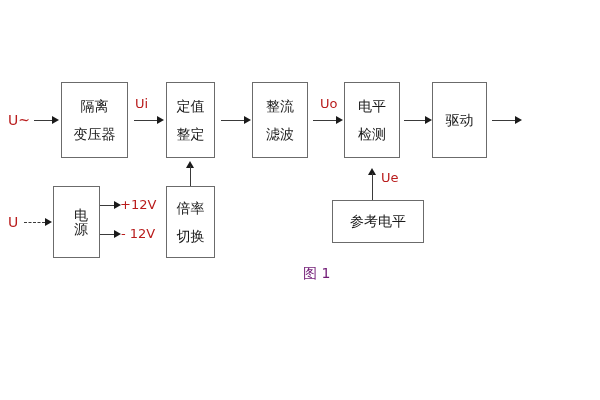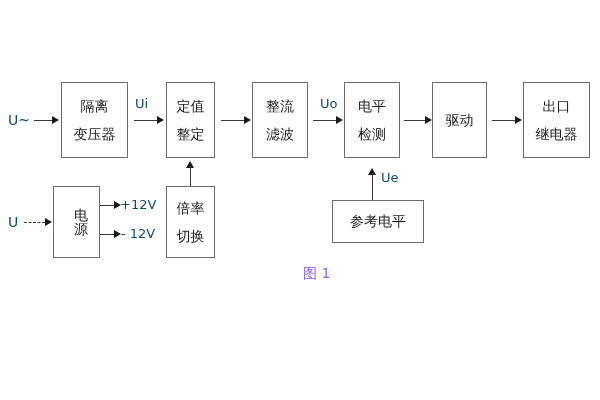--- a/index.html
+++ b/index.html
@@ -25,21 +25,21 @@
     align-items: center;
     justify-content: center;
     color: #1a1a1a;
     font-size: 14px;
     line-height: 1.0;
   }
   .box .line1 { margin-bottom: 14px; }
   .box.single .line1 { margin-bottom: 0; }
   .label {
     position: absolute;
-    color: #0c4a6e;
+    color: #b91c1c;
     font-size: 13px;
     white-space: nowrap;
     line-height: 1;
     text-align: center;
   }
   .label.big { font-size: 14px; }
   
   .harrow {
     position: absolute;
     height: 9px;
@@ -85,21 +85,21 @@
     left: 0;
     width: 0;
     height: 0;
     border-left: 4.5px solid transparent;
     border-right: 4.5px solid transparent;
     border-bottom: 7px solid #1a1a1a;
   }
   .caption {
     position: absolute;
     font-size: 14px;
-    color: #8b5cf6;
+    color: #701a75;
     white-space: nowrap;
   }
 </style>
 </head>
 <body>
 
 <div id="canvas">
 
   <div class="label big" style="left:8px; top:113px;">U~</div>
   <div class="harrow" style="left:34px; top:116px; width:25px;">
@@ -151,24 +151,20 @@
 
   <div class="box single" style="left:432px; top:82px; width:55px; height:76px;">
     <span class="line1">驱动</span>
   </div>
 
   <div class="harrow" style="left:492px; top:116px; width:30px;">
     <span class="shaft" style="width:23px;"></span>
     <span class="head" style="left:23px;"></span>
   </div>
 
-  <div class="box" style="left:523px; top:82px; width:67px; height:76px;">
-    <span class="line1">出口</span>
-    <span class="line2">继电器</span>
-  </div>
 
   <div class="label big" style="left:8px; top:215px;">U</div>
   <div class="harrow dashed" style="left:24px; top:218px; width:28px;">
     <span class="shaft" style="width:21px;"></span>
     <span class="head" style="left:21px;"></span>
   </div>
 
   <div class="box single" style="left:53px; top:186px; width:47px; height:72px;padding-left:20px;">
     <span class="line1">电源</span>
   </div>

